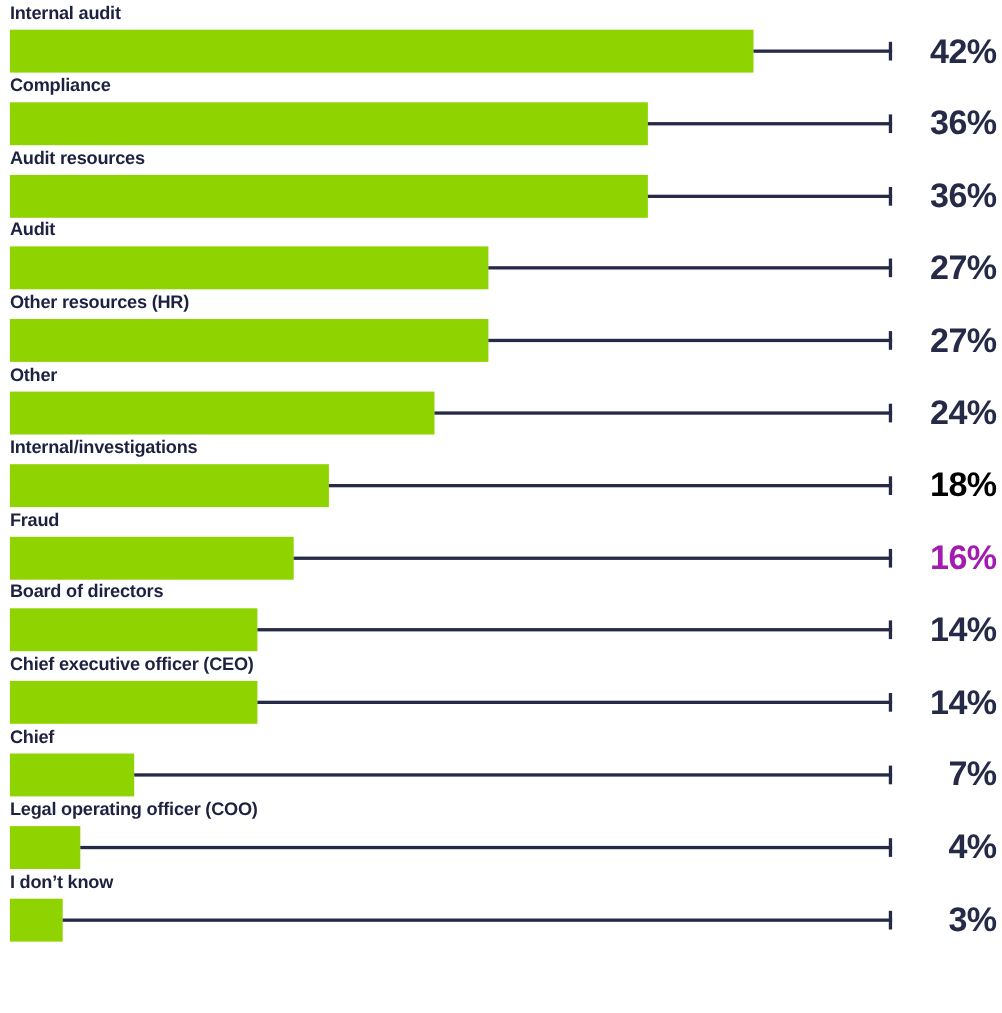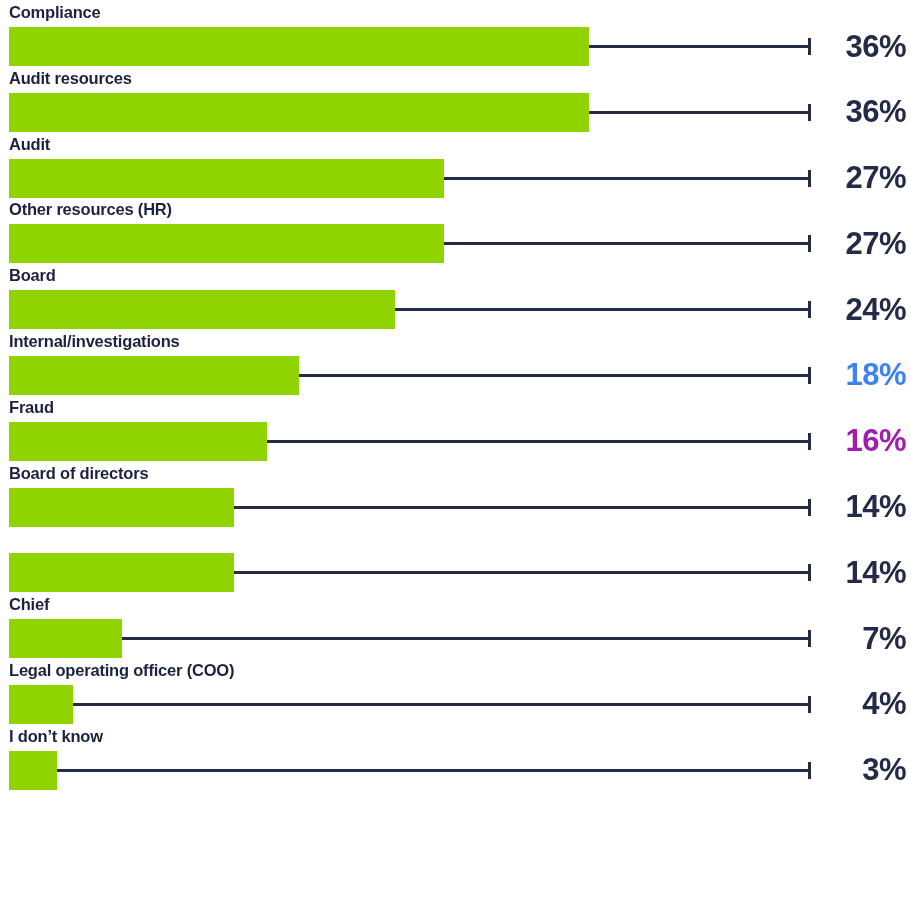--- a/index.html
+++ b/index.html
@@ -84,20 +84,29 @@
     font-weight: bold;
     color: #252a47;
     letter-spacing: -0.5px;
   }
 </style>
 </head>
 <body>
 
 <div id="chart">
     <div class="row">
+      <div class="row-label">Internal audit</div>
+      <div class="bar-track">
+        <div class="bar" style="width: 676.2px; background: rgb(143, 212, 0);"></div>
+        <div class="leader-line" style="left: 685.2px; width: 125.8px; background: rgb(37, 42, 71);"></div>
+        <div class="leader-tick" style="background: rgb(37, 42, 71);"></div>
+      </div>
+      <div class="value-label" style="color: rgb(37, 42, 71);">42%</div>
+    </div>
+    <div class="row">
       <div class="row-label">Compliance</div>
       <div class="bar-track">
         <div class="bar" style="width: 579.6px; background: rgb(143, 212, 0);"></div>
         <div class="leader-line" style="left: 588.6px; width: 222.4px; background: rgb(37, 42, 71);"></div>
         <div class="leader-tick" style="background: rgb(37, 42, 71);"></div>
       </div>
       <div class="value-label" style="color: rgb(37, 42, 71);">36%</div>
     </div>
     <div class="row">
       <div class="row-label">Audit resources</div>
@@ -120,56 +129,57 @@
     <div class="row">
       <div class="row-label">Other resources (HR)</div>
       <div class="bar-track">
         <div class="bar" style="width: 434.7px; background: rgb(143, 212, 0);"></div>
         <div class="leader-line" style="left: 443.7px; width: 367.3px; background: rgb(37, 42, 71);"></div>
         <div class="leader-tick" style="background: rgb(37, 42, 71);"></div>
       </div>
       <div class="value-label" style="color: rgb(37, 42, 71);">27%</div>
     </div>
     <div class="row">
-      <div class="row-label">Board</div>
+      <div class="row-label">Other</div>
       <div class="bar-track">
         <div class="bar" style="width: 386.4px; background: rgb(143, 212, 0);"></div>
         <div class="leader-line" style="left: 395.4px; width: 415.6px; background: rgb(37, 42, 71);"></div>
         <div class="leader-tick" style="background: rgb(37, 42, 71);"></div>
       </div>
       <div class="value-label" style="color: rgb(37, 42, 71);">24%</div>
     </div>
     <div class="row">
       <div class="row-label">Internal/investigations</div>
       <div class="bar-track">
         <div class="bar" style="width: 289.8px; background: rgb(143, 212, 0);"></div>
         <div class="leader-line" style="left: 298.8px; width: 512.2px; background: rgb(37, 42, 71);"></div>
         <div class="leader-tick" style="background: rgb(37, 42, 71);"></div>
       </div>
-      <div class="value-label" style="color: #3b82f6;">18%</div>
+      <div class="value-label" style="color: #000000;">18%</div>
     </div>
     <div class="row">
       <div class="row-label">Fraud</div>
       <div class="bar-track">
         <div class="bar" style="width: 257.6px; background: rgb(143, 212, 0);"></div>
         <div class="leader-line" style="left: 266.6px; width: 544.4px; background: rgb(37, 42, 71);"></div>
         <div class="leader-tick" style="background: rgb(37, 42, 71);"></div>
       </div>
       <div class="value-label" style="color: #a21caf;">16%</div>
     </div>
     <div class="row">
       <div class="row-label">Board of directors</div>
       <div class="bar-track">
         <div class="bar" style="width: 225.4px; background: rgb(143, 212, 0);"></div>
         <div class="leader-line" style="left: 234.4px; width: 576.6px; background: rgb(37, 42, 71);"></div>
         <div class="leader-tick" style="background: rgb(37, 42, 71);"></div>
       </div>
       <div class="value-label" style="color: rgb(37, 42, 71);">14%</div>
     </div>
     <div class="row">
+      <div class="row-label">Chief executive officer (CEO)</div>
       <div class="bar-track">
         <div class="bar" style="width: 225.4px; background: rgb(143, 212, 0);"></div>
         <div class="leader-line" style="left: 234.4px; width: 576.6px; background: rgb(37, 42, 71);"></div>
         <div class="leader-tick" style="background: rgb(37, 42, 71);"></div>
       </div>
       <div class="value-label" style="color: rgb(37, 42, 71);">14%</div>
     </div>
     <div class="row">
       <div class="row-label">Chief</div>
       <div class="bar-track">

